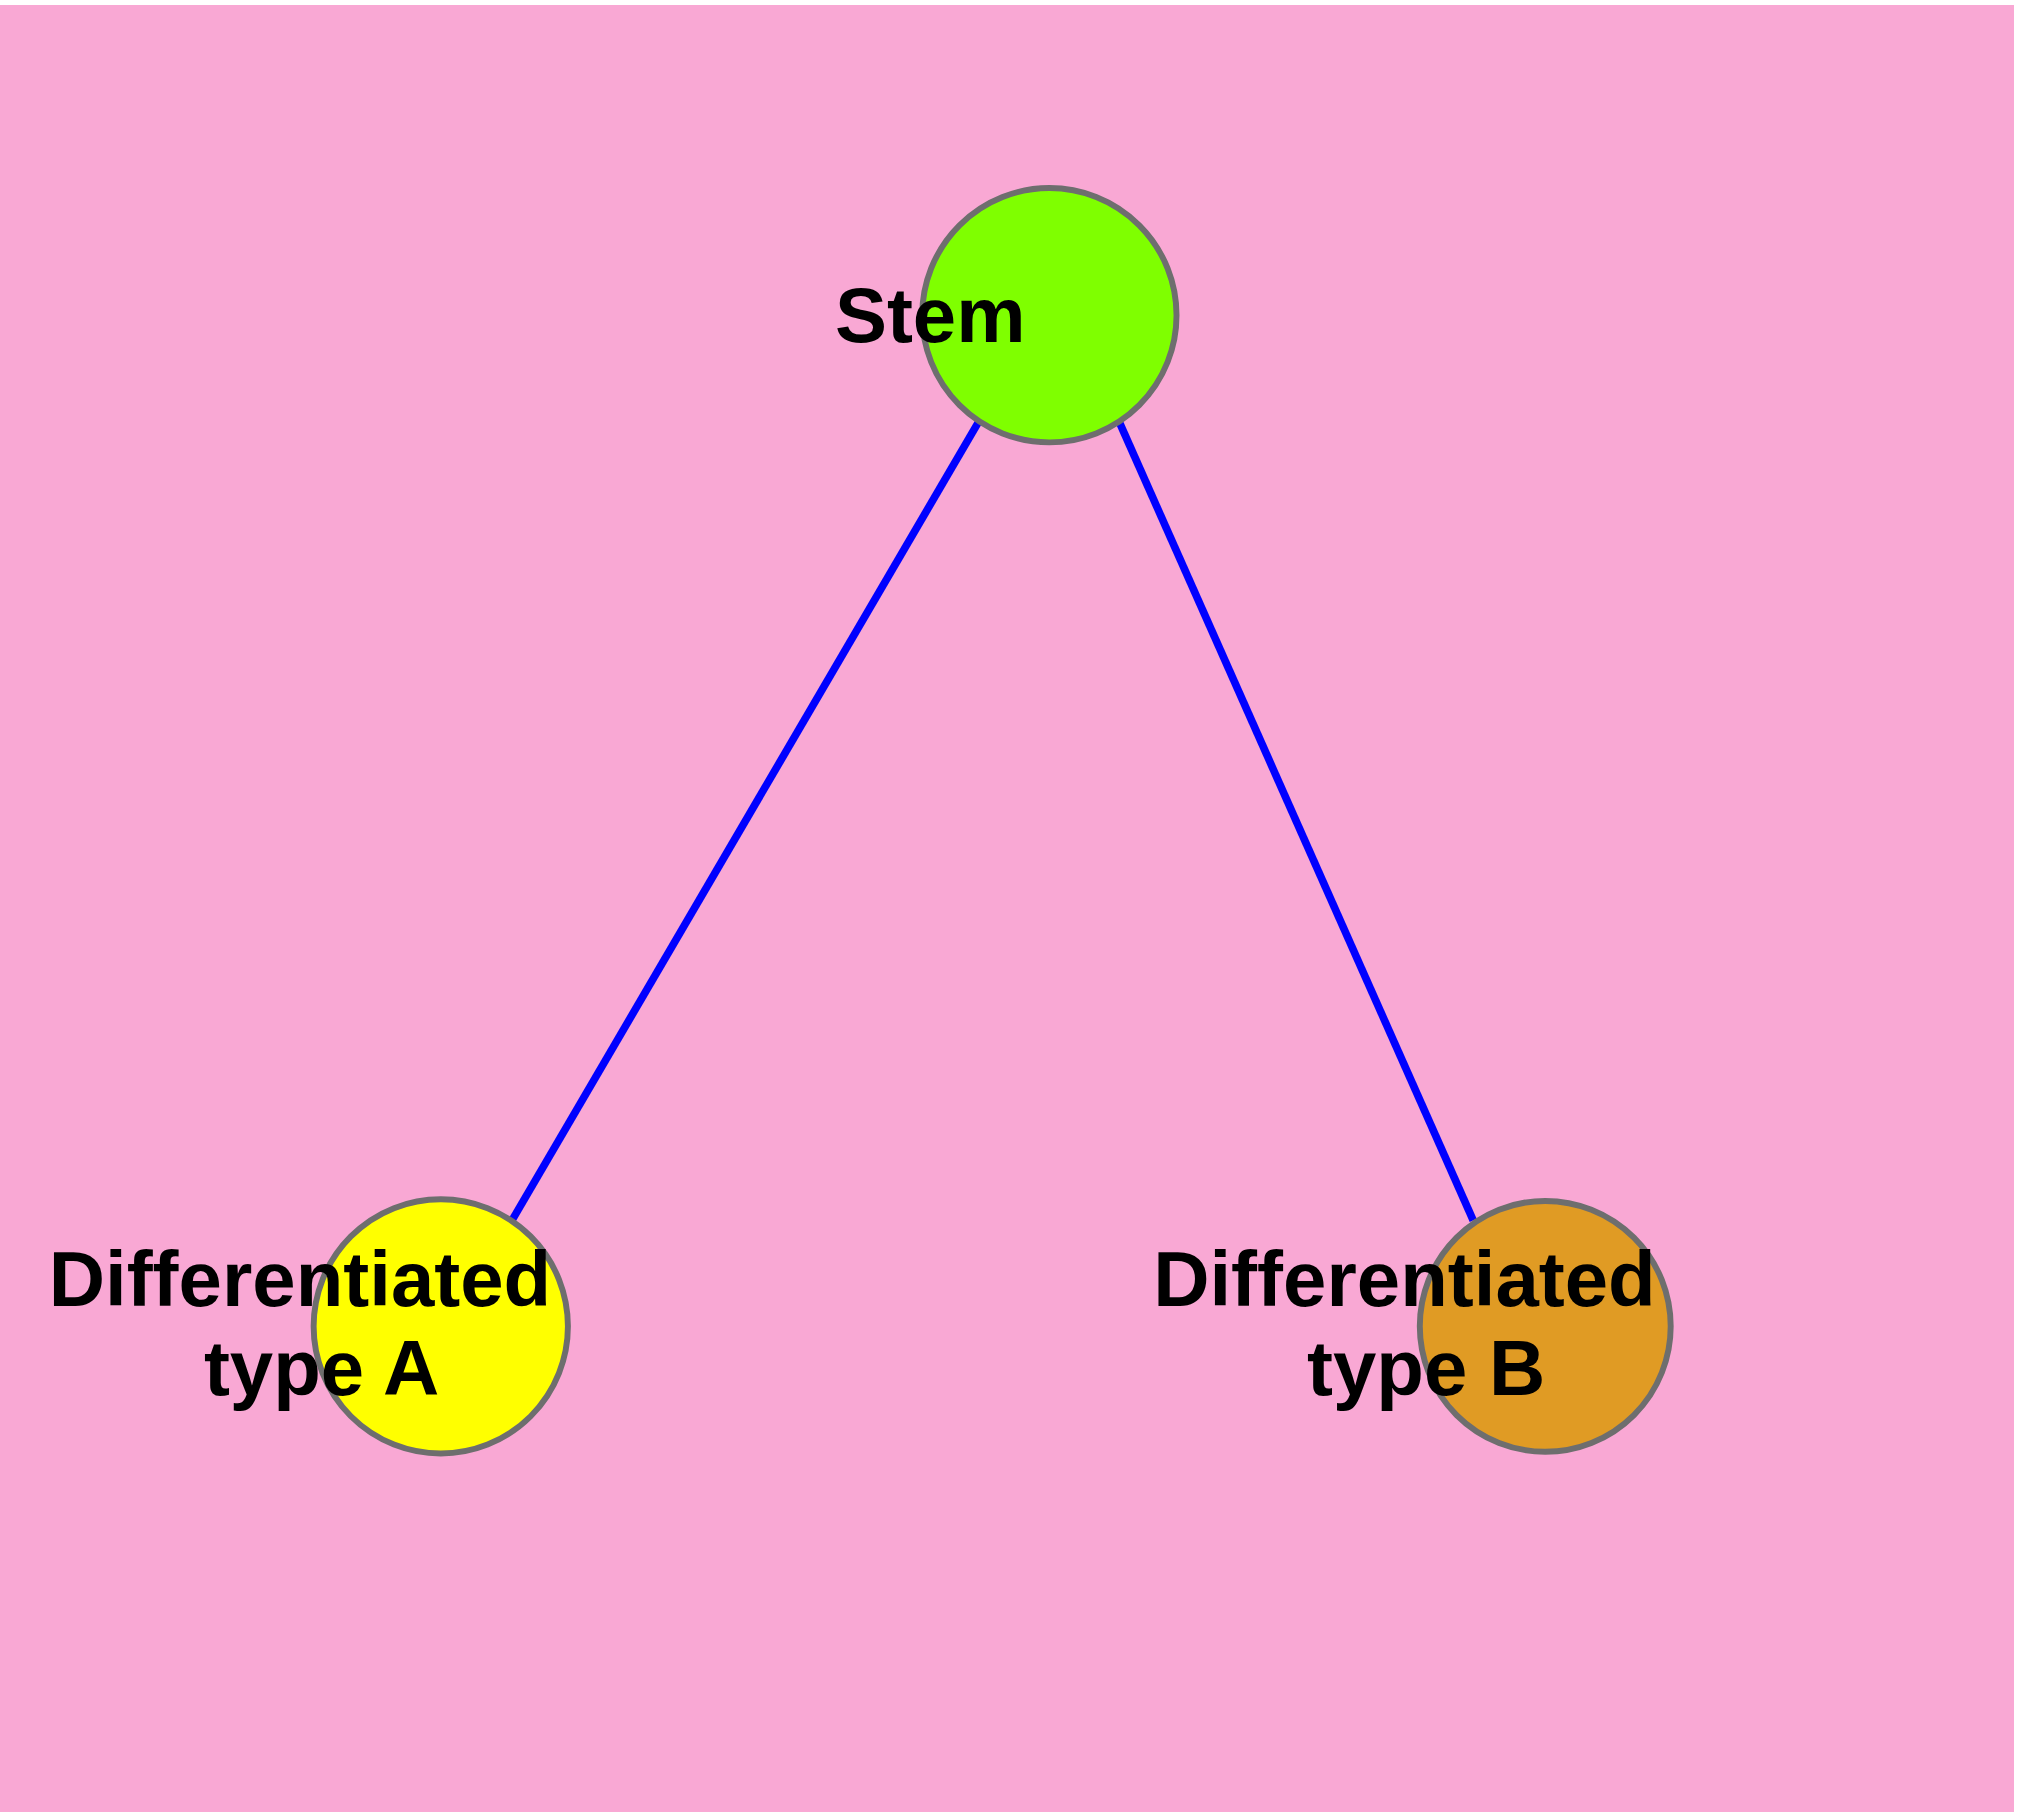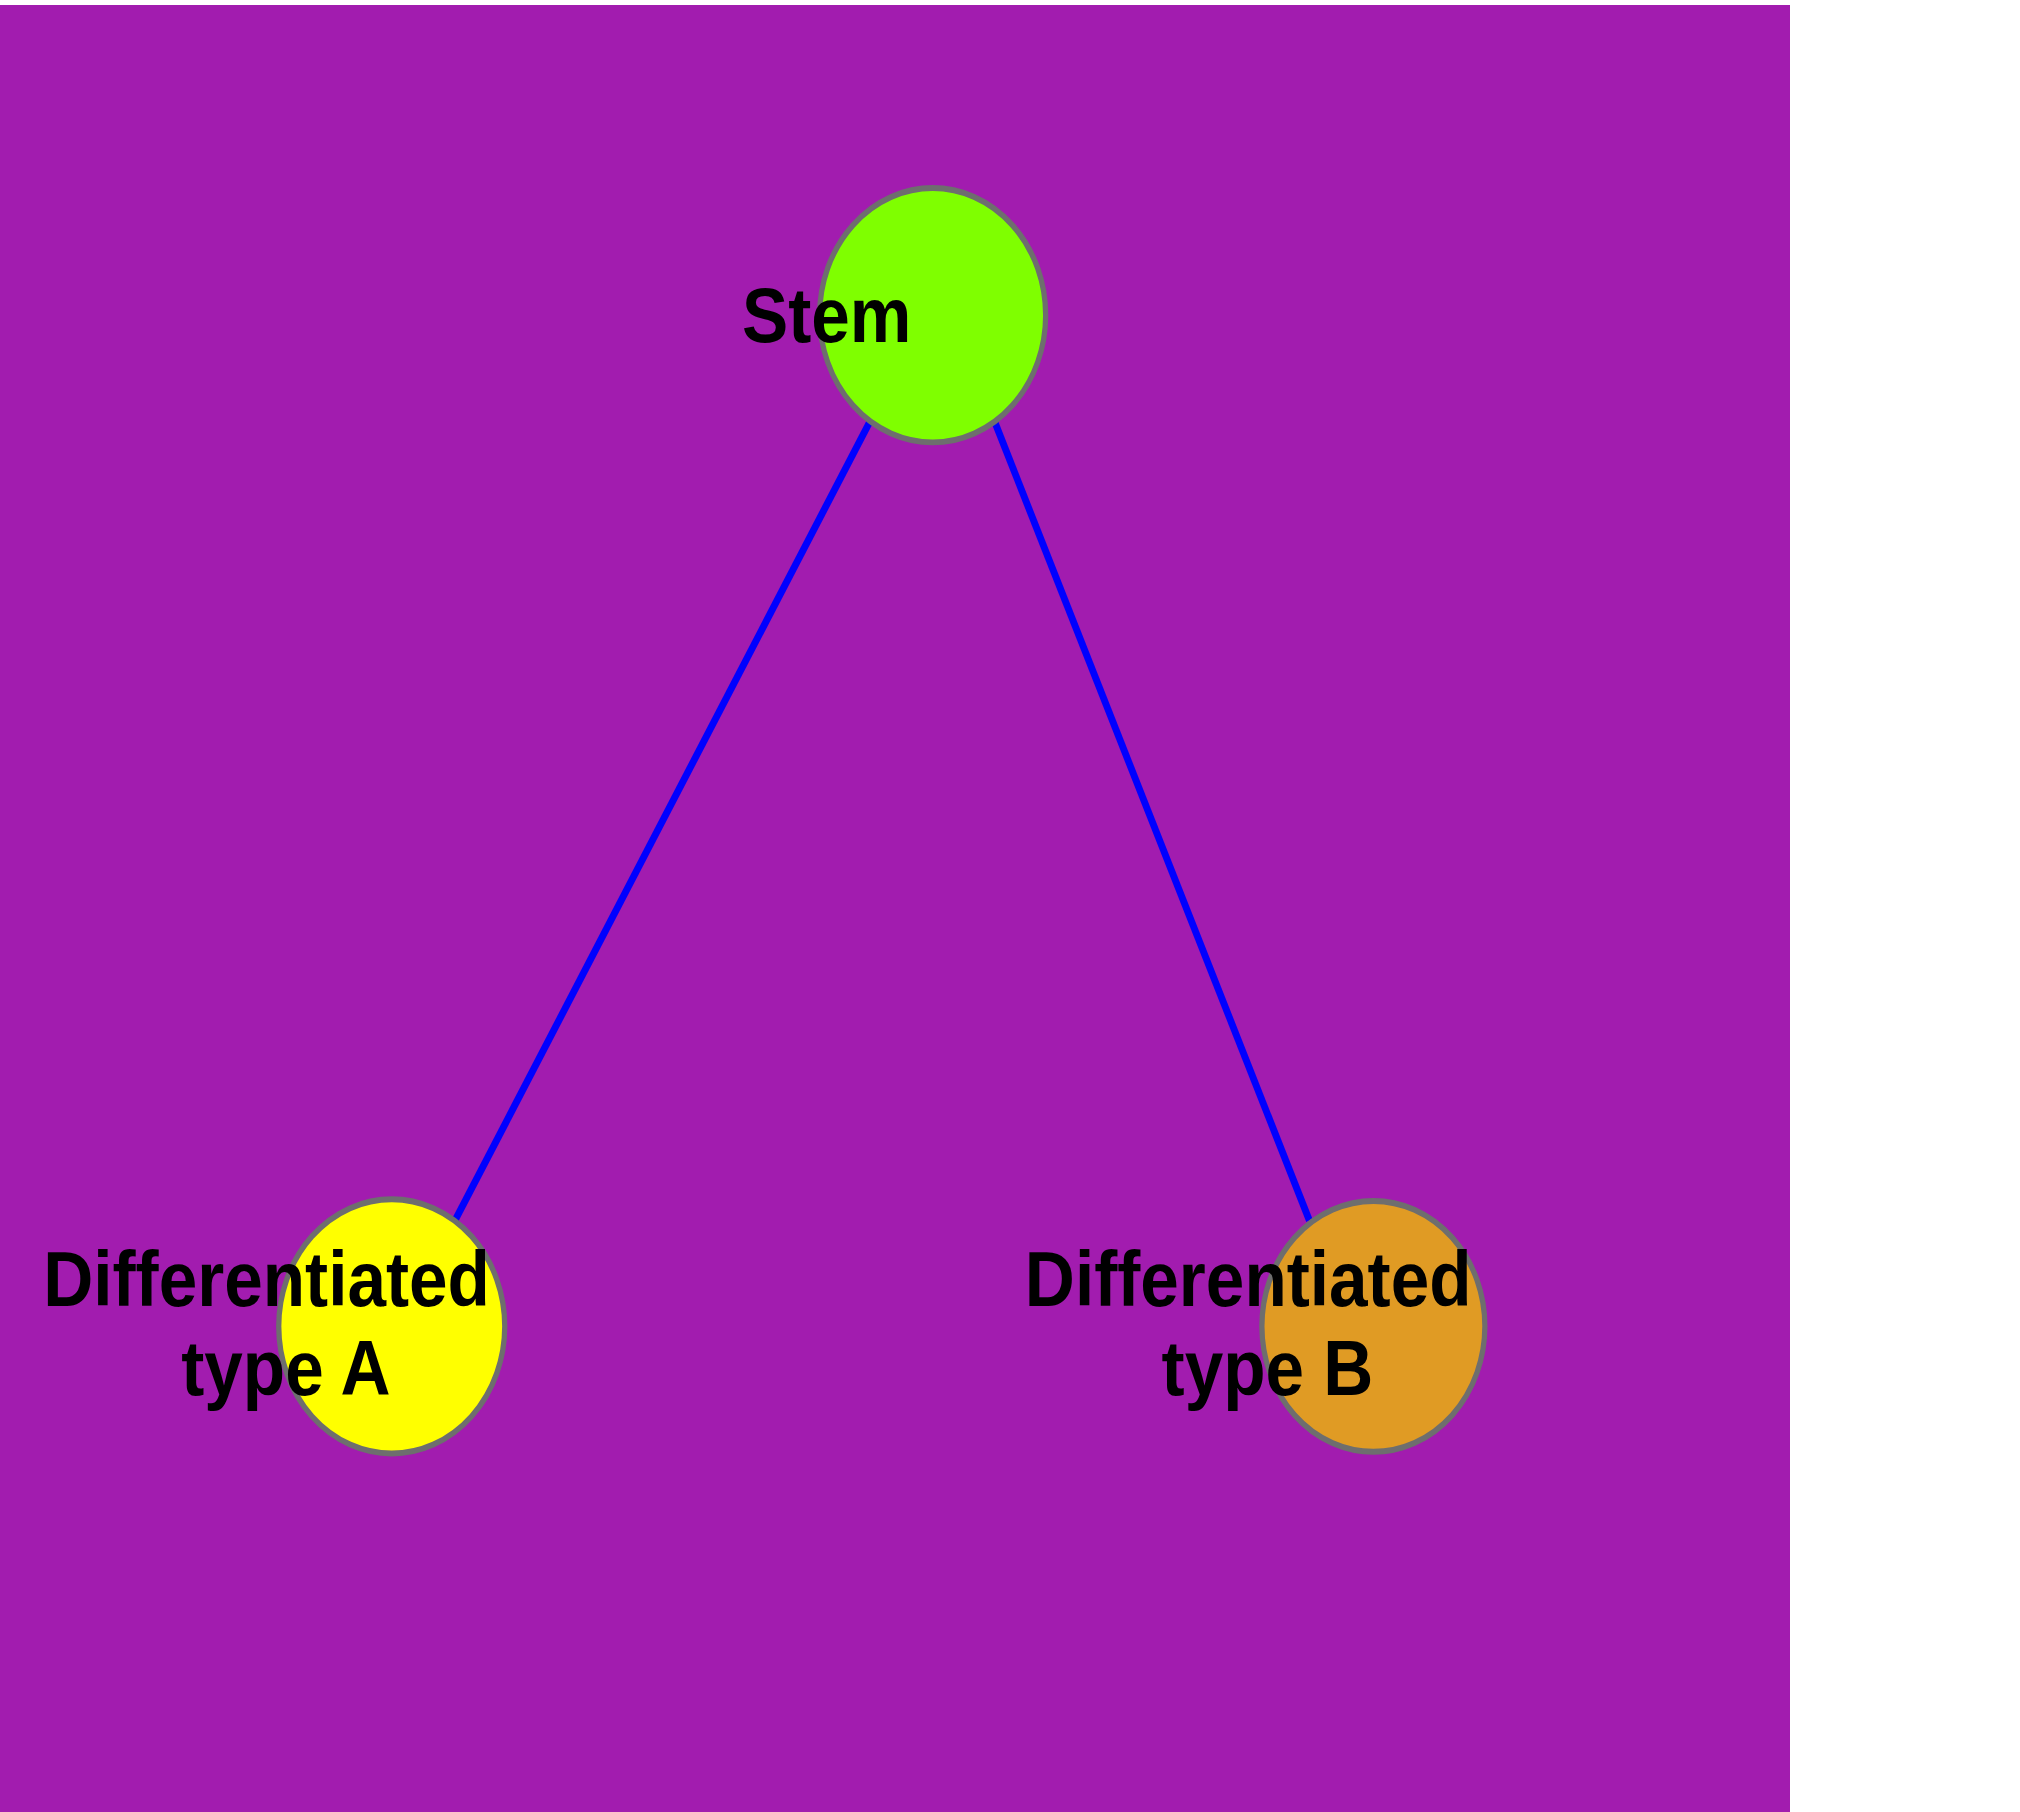--- a/index.html
+++ b/index.html
@@ -13,23 +13,23 @@
     width: 2021px;
     height: 1812px;
     overflow: hidden;
     background: #ffffff;
     font-family: "Liberation Sans", "DejaVu Sans", sans-serif;
   }
   #canvas {
     position: absolute;
     left: 0;
     top: 5.1px;
-    width: 1790px;
+    width: 2014px;
     height: 1807px;
-    background: #a21caf;
+    background: #f9a8d4;
   }
   #graph-svg {
     position: absolute;
     left: 0;
     top: 0;
     width: 100%;
     height: 100%;
     display: block;
   }
   .node-circle {

